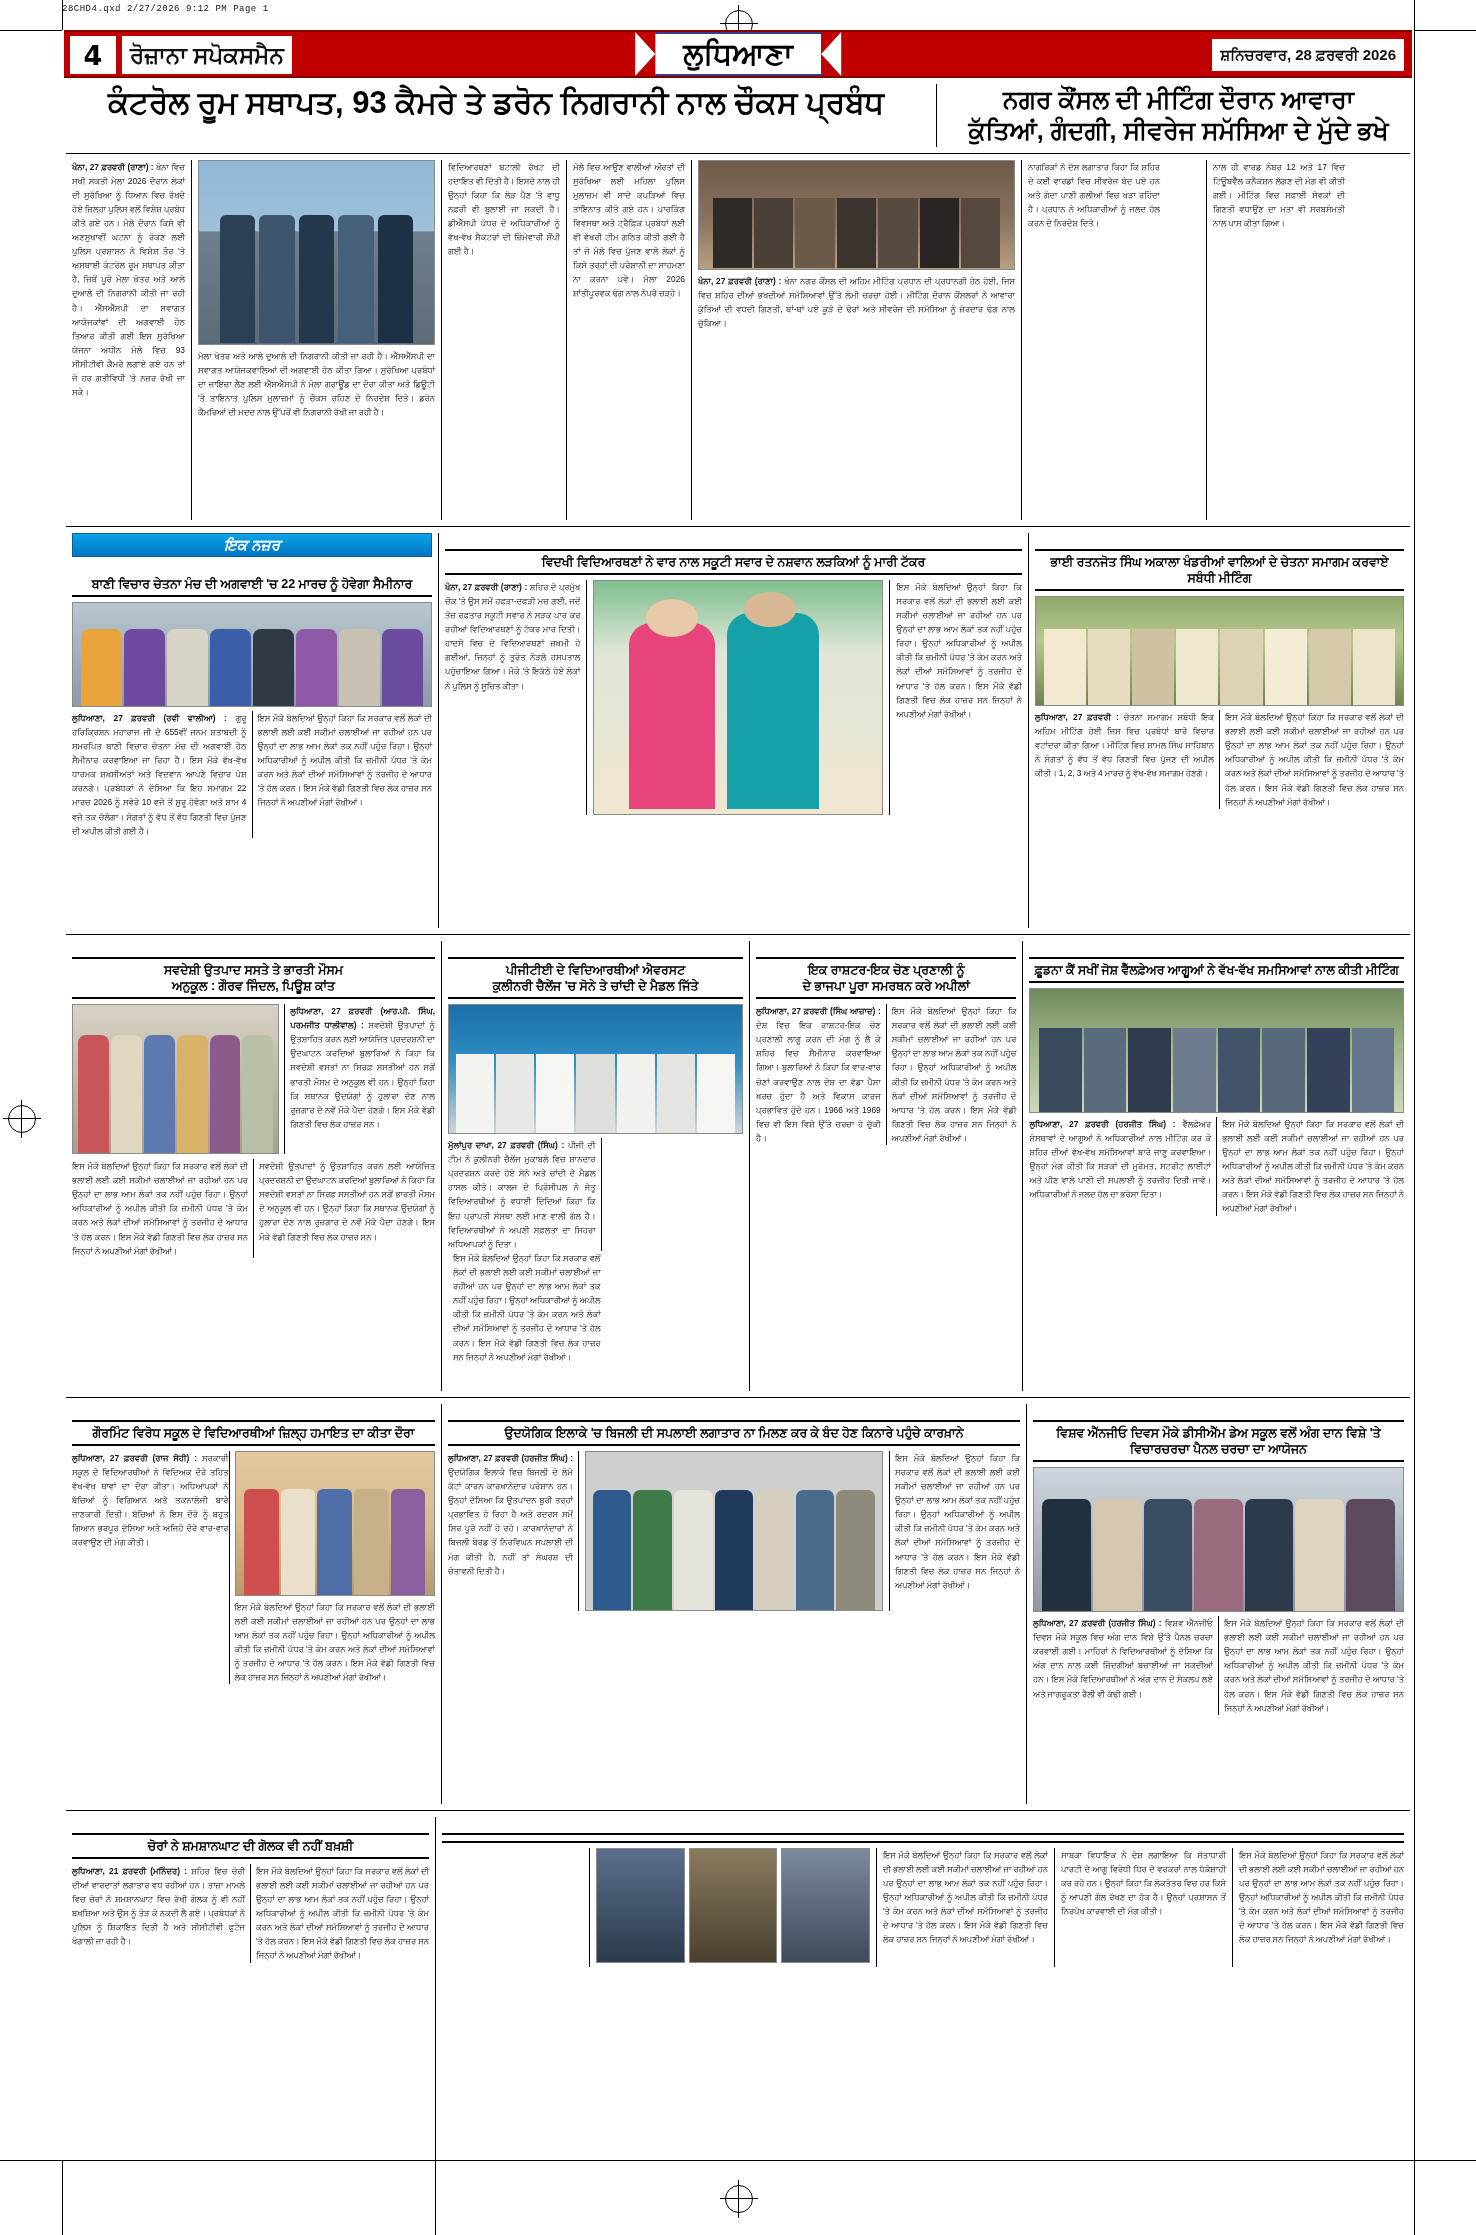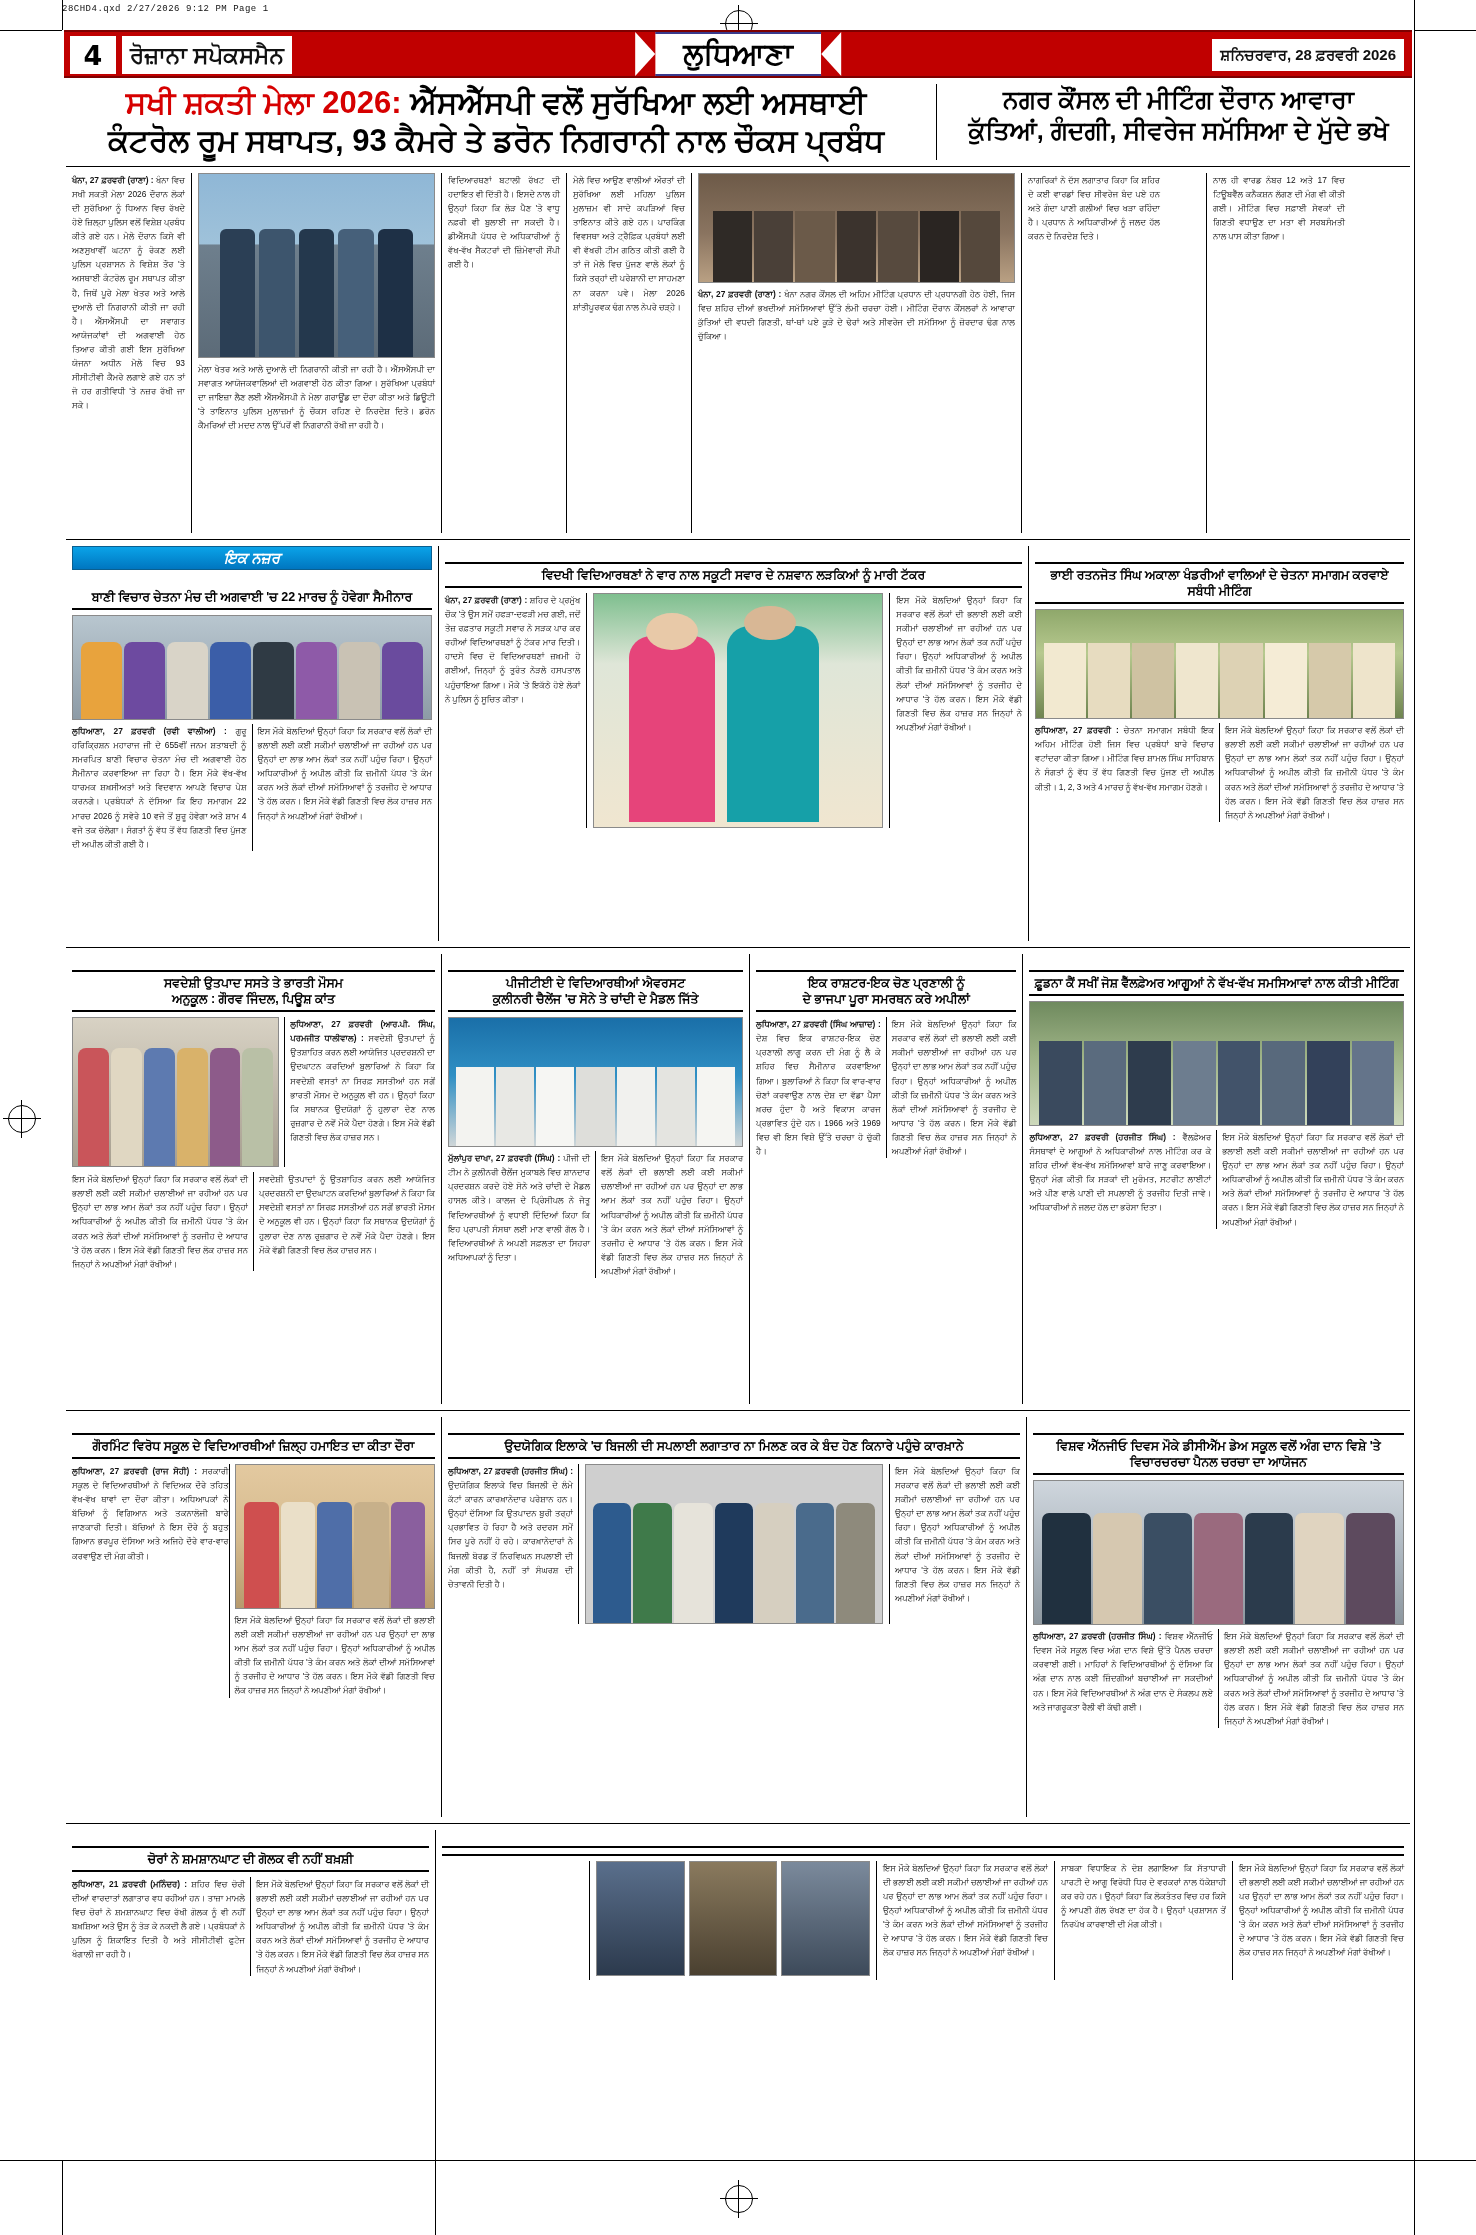--- a/index.html
+++ b/index.html
@@ -125,24 +125,20 @@
       <div class="mast-city-wrap">
         <div class="ribbon-l"></div>
         <div class="mast-city">ਲੁਧਿਆਣਾ</div>
         <div class="ribbon-r"></div>
       </div>
       <div class="mast-date">ਸ਼ਨਿਚਰਵਾਰ, 28 ਫ਼ਰਵਰੀ 2026</div>
     </div>
 
     <div class="topband">
       <div class="left">
-        <div class="hl-main">
-          <span class="red">ਸਖੀ ਸ਼ਕਤੀ ਮੇਲਾ 2026:</span>
-          <span>ਐੱਸਐੱਸਪੀ ਵਲੋਂ ਸੁਰੱਖਿਆ ਲਈ ਅਸਥਾਈ</span>
-        </div>
         <div class="hl-main">ਕੰਟਰੋਲ ਰੂਮ ਸਥਾਪਤ, 93 ਕੈਮਰੇ ਤੇ ਡਰੋਨ ਨਿਗਰਾਨੀ ਨਾਲ ਚੌਕਸ ਪ੍ਰਬੰਧ</div>
       </div>
       <div class="right">
         <div class="hl-main2">ਨਗਰ ਕੌਂਸਲ ਦੀ ਮੀਟਿੰਗ ਦੌਰਾਨ ਆਵਾਰਾ</div>
         <div class="hl-main2">ਕੁੱਤਿਆਂ, ਗੰਦਗੀ, ਸੀਵਰੇਜ ਸਮੱਸਿਆ ਦੇ ਮੁੱਦੇ ਭਖੇ</div>
       </div>
     </div>
 
     <div class="rule"></div>
 
@@ -340,21 +336,21 @@
           <div class="mosaic" style="position:absolute;left:2%;top:38%;width:96%;height:62%;">
             <div style="background:#f3f3f0;margin:0 1px;"></div>
             <div style="background:#e8e8e4;margin:0 1px;"></div>
             <div style="background:#f6f6f3;margin:0 1px;"></div>
             <div style="background:#dededa;margin:0 1px;"></div>
             <div style="background:#f1f1ee;margin:0 1px;"></div>
             <div style="background:#e4e4e0;margin:0 1px;"></div>
             <div style="background:#f5f5f2;margin:0 1px;"></div>
           </div>
         </div>
-        <div style="display:flex;margin-top:4px;">
+        <div style="display:flex;margin-top:4px;flex-direction:column;">
           <div style="width:50%;padding-right:5px;border-right:1px solid #000;">
             <div class="body-txt">
               <span class="dateline">ਮੁੱਲਾਂਪੁਰ ਦਾਖਾ, 27 ਫ਼ਰਵਰੀ (ਸਿੰਘ) :</span>
               <span>ਪੀਜੀ ਦੀ ਟੀਮ ਨੇ ਕੁਲੀਨਰੀ ਚੈਲੇਂਜ ਮੁਕਾਬਲੇ ਵਿਚ ਸ਼ਾਨਦਾਰ ਪ੍ਰਦਰਸ਼ਨ ਕਰਦੇ ਹੋਏ ਸੋਨੇ ਅਤੇ ਚਾਂਦੀ ਦੇ ਮੈਡਲ ਹਾਸਲ ਕੀਤੇ। ਕਾਲਜ ਦੇ ਪ੍ਰਿੰਸੀਪਲ ਨੇ ਜੇਤੂ ਵਿਦਿਆਰਥੀਆਂ ਨੂੰ ਵਧਾਈ ਦਿੰਦਿਆਂ ਕਿਹਾ ਕਿ ਇਹ ਪ੍ਰਾਪਤੀ ਸੰਸਥਾ ਲਈ ਮਾਣ ਵਾਲੀ ਗੱਲ ਹੈ। ਵਿਦਿਆਰਥੀਆਂ ਨੇ ਅਪਣੀ ਸਫ਼ਲਤਾ ਦਾ ਸਿਹਰਾ ਅਧਿਆਪਕਾਂ ਨੂੰ ਦਿਤਾ।</span>
             </div>
           </div>
           <div style="width:50%;padding-left:5px;">
             <div class="body-txt">ਇਸ ਮੌਕੇ ਬੋਲਦਿਆਂ ਉਨ੍ਹਾਂ ਕਿਹਾ ਕਿ ਸਰਕਾਰ ਵਲੋਂ ਲੋਕਾਂ ਦੀ ਭਲਾਈ ਲਈ ਕਈ ਸਕੀਮਾਂ ਚਲਾਈਆਂ ਜਾ ਰਹੀਆਂ ਹਨ ਪਰ ਉਨ੍ਹਾਂ ਦਾ ਲਾਭ ਆਮ ਲੋਕਾਂ ਤਕ ਨਹੀਂ ਪਹੁੰਚ ਰਿਹਾ। ਉਨ੍ਹਾਂ ਅਧਿਕਾਰੀਆਂ ਨੂੰ ਅਪੀਲ ਕੀਤੀ ਕਿ ਜ਼ਮੀਨੀ ਪੱਧਰ 'ਤੇ ਕੰਮ ਕਰਨ ਅਤੇ ਲੋਕਾਂ ਦੀਆਂ ਸਮੱਸਿਆਵਾਂ ਨੂੰ ਤਰਜੀਹ ਦੇ ਆਧਾਰ 'ਤੇ ਹੱਲ ਕਰਨ। ਇਸ ਮੌਕੇ ਵੱਡੀ ਗਿਣਤੀ ਵਿਚ ਲੋਕ ਹਾਜ਼ਰ ਸਨ ਜਿਨ੍ਹਾਂ ਨੇ ਅਪਣੀਆਂ ਮੰਗਾਂ ਰੱਖੀਆਂ।</div>
           </div>
         </div>

